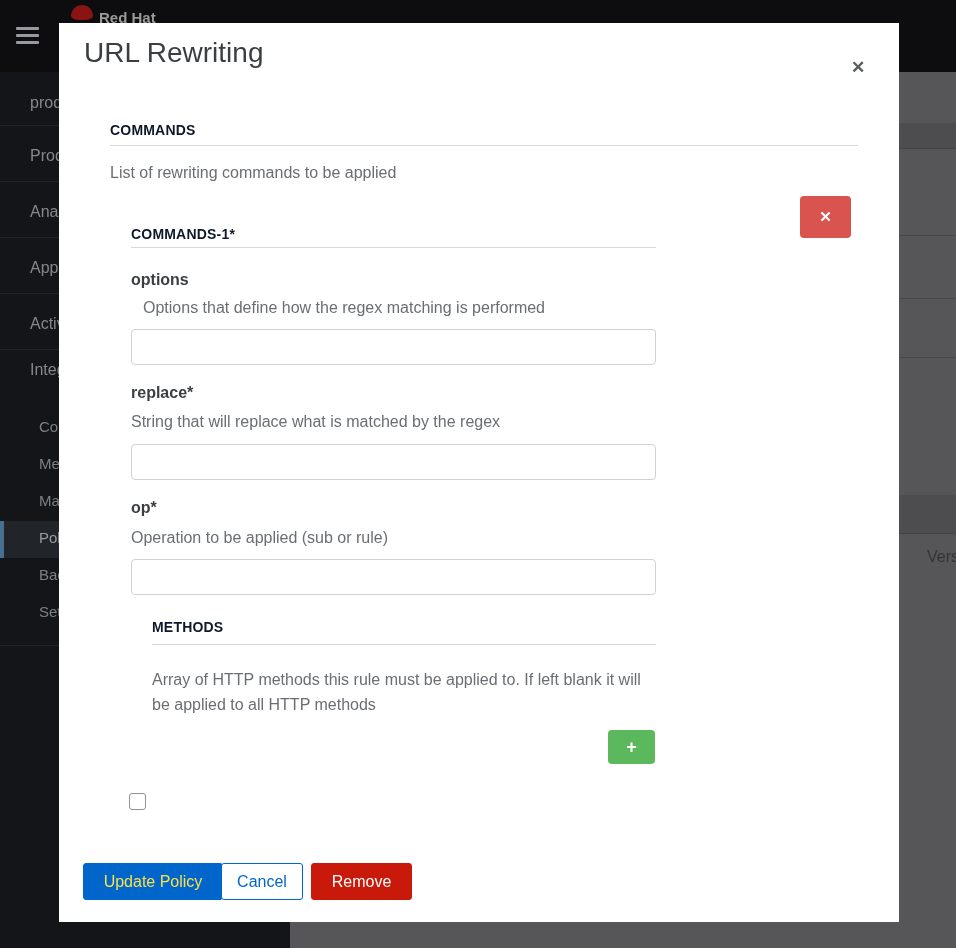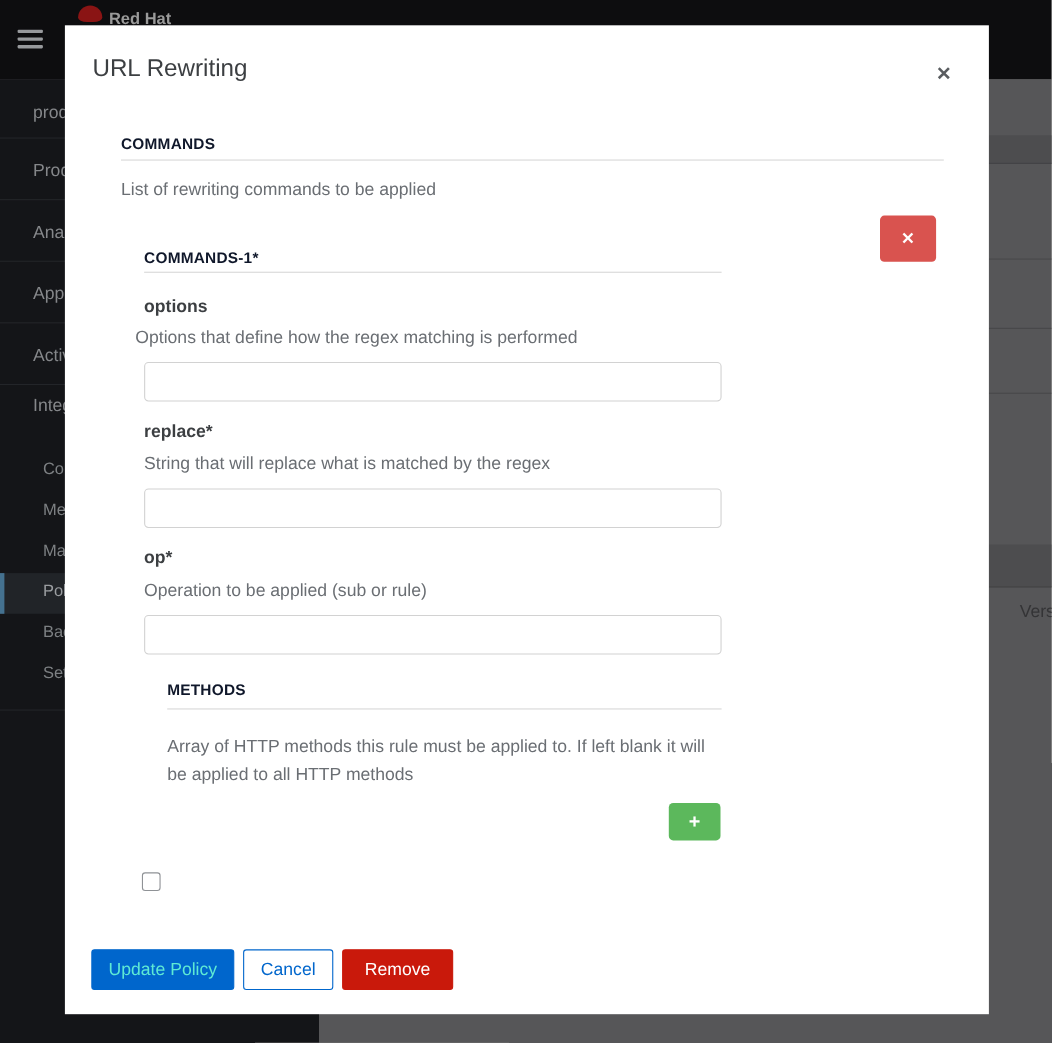--- a/index.html
+++ b/index.html
@@ -27,41 +27,41 @@
     border-left:4px solid #44718f;box-sizing:border-box;}
   .nav-sub.selected{color:#9a9da0;}
 
   .content{left:290px;top:72px;width:666px;height:876px;background:#565658;}
   .band{position:absolute;left:0;width:666px;background:#4d4d4f;border-bottom:1px solid #434345;}
   .row-line{position:absolute;left:0;width:666px;height:1px;background:#48484a;}
   .version-label{position:absolute;left:637px;top:476px;font-size:16px;color:#343436;white-space:nowrap;}
 
   
   .modal{left:59px;top:23px;width:840px;height:899px;background:#ffffff;}
-  .modal-title{left:25px;top:26px;font-size:22px;font-weight:500;color:#3c3f42;white-space:nowrap;}
+  .modal-title{left:25px;top:14px;font-size:28px;font-weight:500;color:#3c3f42;white-space:nowrap;}
   .modal-close{left:788px;top:30px;font-size:17px;font-weight:700;color:#5a5d60;cursor:pointer;padding:4px;}
 
   .sec-header{font-size:14px;font-weight:700;color:#0f172a;letter-spacing:.2px;white-space:nowrap;}
   .rule{height:1px;background:#d8d8d8;}
   .desc{font-size:16px;color:#6a6e73;white-space:nowrap;}
   .field-label{font-size:16px;font-weight:700;color:#3c3f42;white-space:nowrap;}
   .text-input{box-sizing:border-box;width:525px;height:36px;border:1px solid #d2d2d2;border-radius:4px;
     background:#fff;font-size:16px;color:#151515;padding:0 10px;outline:none;}
 
   .btn-remove-item{left:741px;top:173px;width:51px;height:42px;background:#d9534f;border:none;border-radius:4px;
     color:#fff;font-size:15px;font-weight:700;cursor:pointer;}
   .btn-add{left:549px;top:707px;width:47px;height:34px;background:#5cb85c;border:none;border-radius:4px;
     color:#fff;font-size:18px;font-weight:700;cursor:pointer;line-height:1;}
 
   .checkbox{left:70px;top:770px;width:15px;height:15px;background:#fff;border:1px solid #8f9296;border-radius:3px;cursor:pointer;}
   .check-text{left:78px;top:769px;font-size:16px;color:#53565a;line-height:25px;}
 
   .footer-btn{position:absolute;top:840px;height:37px;border-radius:3px;font-size:16px;cursor:pointer;
     font-family:"Liberation Sans",sans-serif;}
-  .btn-primary{left:24px;width:130px;background:#0066cc;border:1px solid #0066cc;color:#5eead4;}
+  .btn-primary{left:24px;width:140px;background:#0066cc;border:1px solid #0066cc;color:#fde047;}
   .btn-cancel{left:162px;width:82px;background:#ffffff;border:1px solid #0066cc;color:#0066cc;}
   .btn-danger{left:252px;width:101px;background:#c9190b;border:1px solid #c9190b;color:#fff;}
 </style>
 </head>
 <body>
 
 <div class="abs masthead">
   <div class="abs hamburger">
     <span></span>
       <span></span>
@@ -112,21 +112,21 @@
 
   <div class="abs sec-header" style="left:51px;top:99px">COMMANDS</div>
   <div class="abs rule" style="left:51px;top:122px;width:748px"></div>
   <div class="abs desc" style="left:51px;top:141px">List of rewriting commands to be applied</div>
 
   <button class="abs btn-remove-item">✕</button>
   <div class="abs sec-header" style="left:72px;top:203px">COMMANDS-1*</div>
   <div class="abs rule" style="left:72px;top:224px;width:525px"></div>
 
   <div class="abs field-label" style="left:72px;top:248px">options</div>
-  <div class="abs desc" style="left:64px;top:276px">Options that define how the regex matching is performed</div>
+  <div class="abs desc" style="left:84px;top:276px">Options that define how the regex matching is performed</div>
   <input class="abs text-input" style="left: 72px; top: 306px;" type="text" value="">
 
   <div class="abs field-label" style="left:72px;top:361px">replace*</div>
   <div class="abs desc" style="left:72px;top:390px">String that will replace what is matched by the regex</div>
   <input class="abs text-input" style="left: 72px; top: 421px;" type="text" value="">
 
   <div class="abs field-label" style="left:72px;top:476px">op*</div>
   <div class="abs desc" style="left:72px;top:506px">Operation to be applied (sub or rule)</div>
   <input class="abs text-input" style="left: 72px; top: 536px;" type="text" value="">
 

